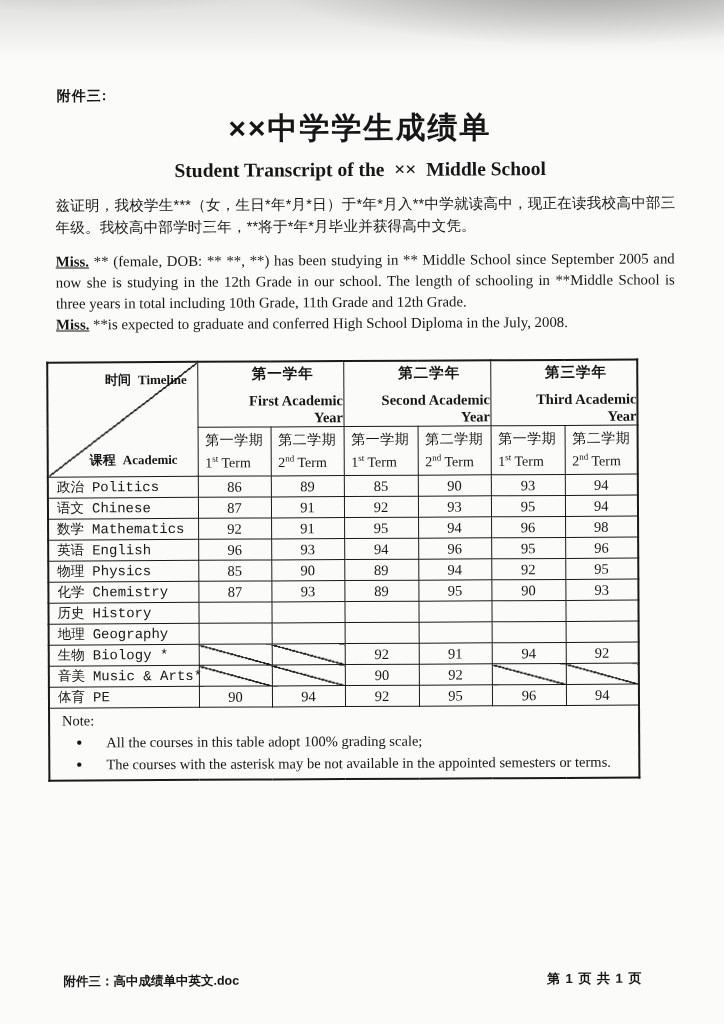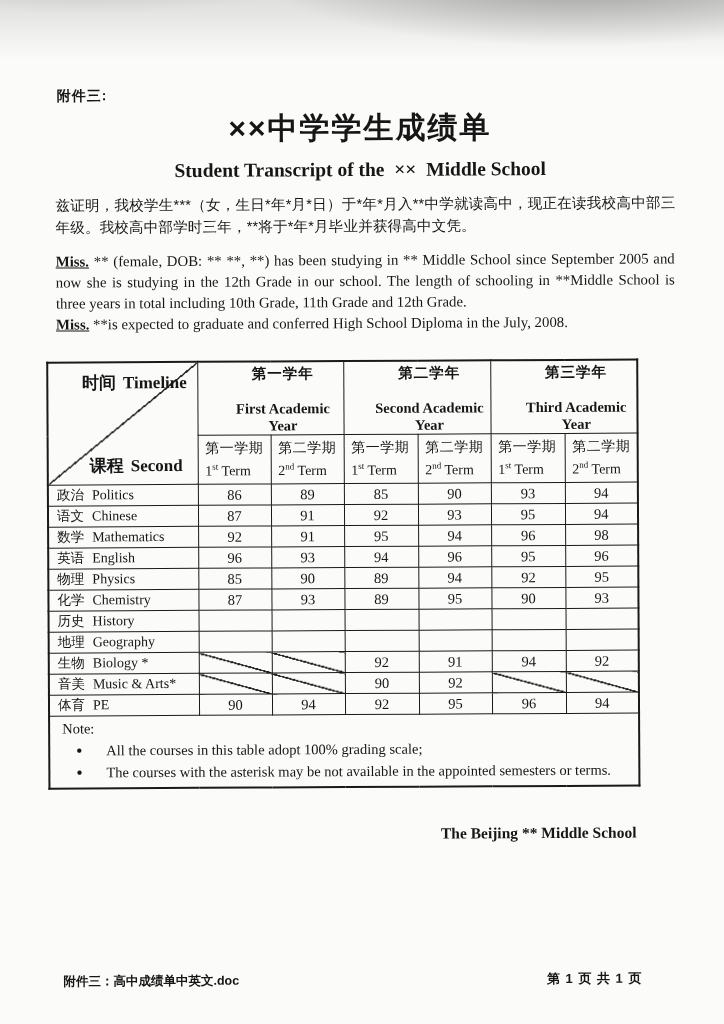--- a/index.html
+++ b/index.html
@@ -73,53 +73,53 @@
   .corner-cell {
     position: relative;
     height: 105px;
     background: linear-gradient(to bottom right,
       transparent calc(50% - 0.8px), #222 calc(50% - 0.8px),
       #222 calc(50% + 0.8px), transparent calc(50% + 0.8px));
   }
   .corner-top, .corner-bottom {
     position: absolute;
     font-family: "Liberation Sans", "DejaVu Sans", sans-serif;
-    font-weight: bold; font-size: 17px;
+    font-weight: bold; font-size: 13px;
     white-space: nowrap;
     padding-left: 32px;
   }
   .corner-top { top: 8px; right: 10px; }
   .corner-bottom { bottom: 7px; left: 9px; }
   .corner-top .en, .corner-bottom .en {
     font-family: "Liberation Serif", "DejaVu Serif", serif;
     margin-left: 7px;
   }
   .year-cell { height: 49px; text-align: center; padding-left: 25px; }
   .year-zh {
     font-family: "Liberation Sans", "DejaVu Sans", sans-serif;
     font-weight: bold; font-size: 14.5px; letter-spacing: 1px;
     margin-top: 2px;
   }
-  .year-en { font-weight: bold; font-size: 14.5px; margin-top: 17px; }
+  .year-en { font-weight: bold; font-size: 14.5px; margin-top: 9px; text-align: right; }
   .term-cell { height: 49px; text-align: left; padding-left: 7px; }
   .term-zh {
     font-family: "Liberation Sans", "DejaVu Sans", sans-serif;
     font-size: 14px; letter-spacing: 0.5px;
   }
   .term-en { font-size: 14px; margin-top: 4px; }
   .term-en sup { font-size: 9px; }
   .grades-tbody td { height: 21px; }
   .course-cell {
     padding-left: 8px;
     font-family: "Liberation Sans", "DejaVu Sans", sans-serif;
     font-weight: bold; font-size: 13.5px;
     white-space: nowrap;
   }
   .course-cell .en {
-    font-family: Liberation Serif, serif;
+    font-family: Liberation Mono, monospace;
     font-size: 14px; margin-left: 8px;
   }
   .score-cell { text-align: center; font-size: 14.5px; }
   .slash-cell {
     background: linear-gradient(to top right,
       transparent calc(50% - 0.8px), #222 calc(50% - 0.8px),
       #222 calc(50% + 0.8px), transparent calc(50% + 0.8px));
   }
   .note-cell { height: 72px; vertical-align: top; padding: 4px 10px 6px 12px; }
   .note-title { font-size: 14.5px; }
@@ -178,21 +178,21 @@
         <col style="width:73px">
       <col style="width:74px">
         <col style="width:73px">
       <col style="width:74px">
         <col style="width:73px">
     </colgroup>
     <thead>
       <tr>
         <th class="corner-cell" rowspan="2">
           <span class="corner-top"><span>时间</span><span class="en">Timeline</span></span>
-          <span class="corner-bottom"><span>课程</span><span class="en">Second</span></span>
+          <span class="corner-bottom"><span>课程</span><span class="en">Academic</span></span>
         </th>
         <th class="year-cell" colspan="2">
           <div class="year-zh">第一学年</div>
           <div class="year-en">First Academic Year</div>
         </th>
         <th class="year-cell" colspan="2">
           <div class="year-zh">第二学年</div>
           <div class="year-en">Second Academic Year</div>
         </th>
         <th class="year-cell" colspan="2">
@@ -339,21 +339,20 @@
           <div class="note-item">
             <span class="note-bullet">●</span>
             <span>The courses with the asterisk may be not available in the appointed semesters or terms.</span>
           </div>
         </td>
       </tr>
     </tfoot>
   </table>
 
   <div class="seal-block">
-    <div>The Beijing ** Middle School</div>
   </div>
 
   <div class="page-footer">
     <span class="footer-left">附件三：高中成绩单中英文.doc</span>
     <span class="footer-right">第 1 页 共 1 页</span>
   </div>
 
 </div>
 
 </body></html>

